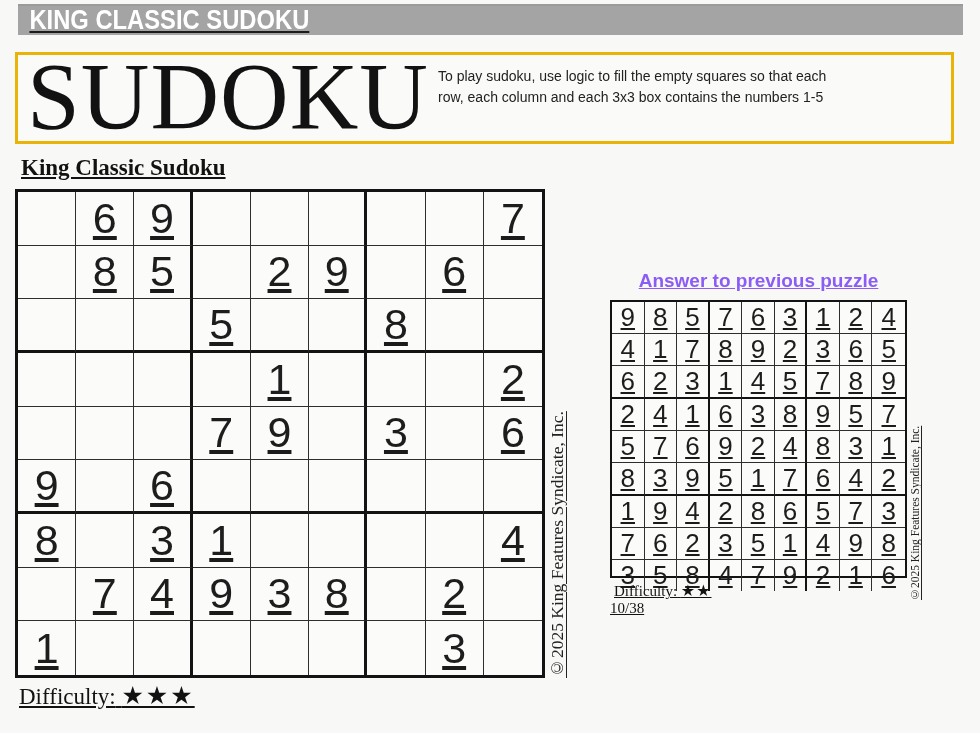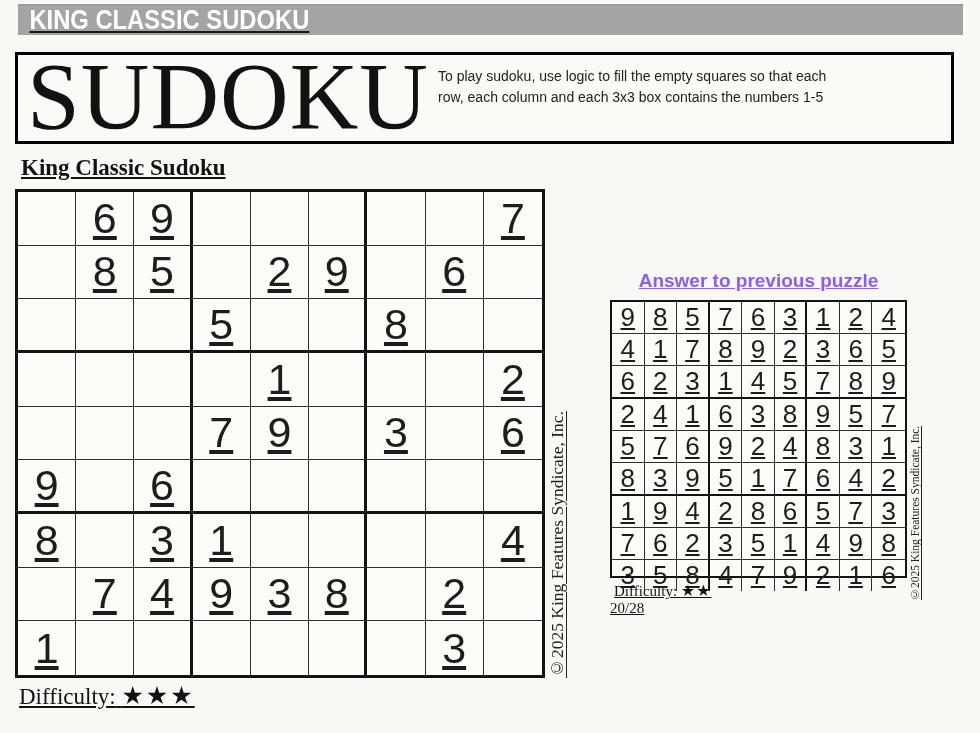--- a/index.html
+++ b/index.html
@@ -28,21 +28,21 @@
     letter-spacing: 0px;
     padding-left: 13px;
     transform: scaleX(0.88);
     transform-origin: left center;
     white-space: nowrap;
   }
 
   
   .masthead {
     left: 15px; top: 52px; width: 939px; height: 92px;
-    border: 3px solid #000000;
+    border: 3px solid #eab308;
     background: #fafaf8;
     box-sizing: border-box;
   }
   .masthead-title {
     position: absolute; left: 9px; top: -4px;
     font-family: "Liberation Serif", serif;
     font-size: 95px; line-height: 92px;
     letter-spacing: 1px;
     color: #121212;
     white-space: nowrap;
@@ -342,14 +342,14 @@
     <div class="cell last-r">1</div>
     <div class="cell last-c last-r">6</div>
   </div>
 <div class="abs vcopy answer-copy">©2025 King Features Syndicate, Inc.</div>
 
 <div class="abs diff-row answer-diff">
   <span class="diff-left">
     <span>Difficulty:</span>
     <span class="stars">★★</span>
   </span>
-  <span>20/28</span>
+  <span>10/38</span>
 </div>
 
 </body></html>

